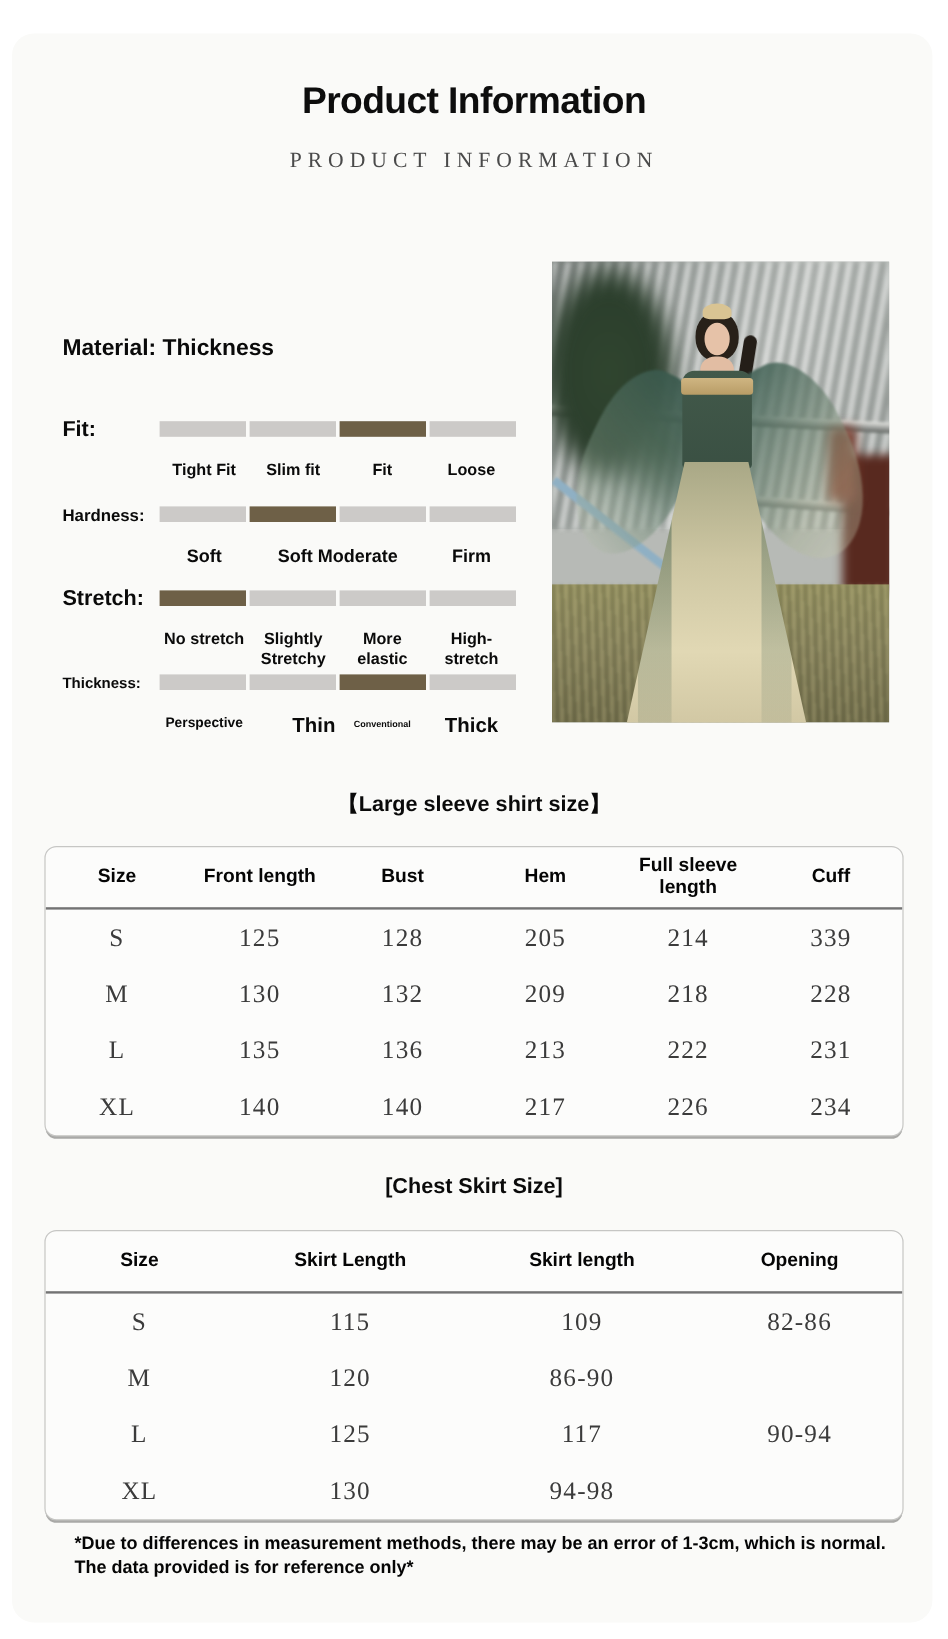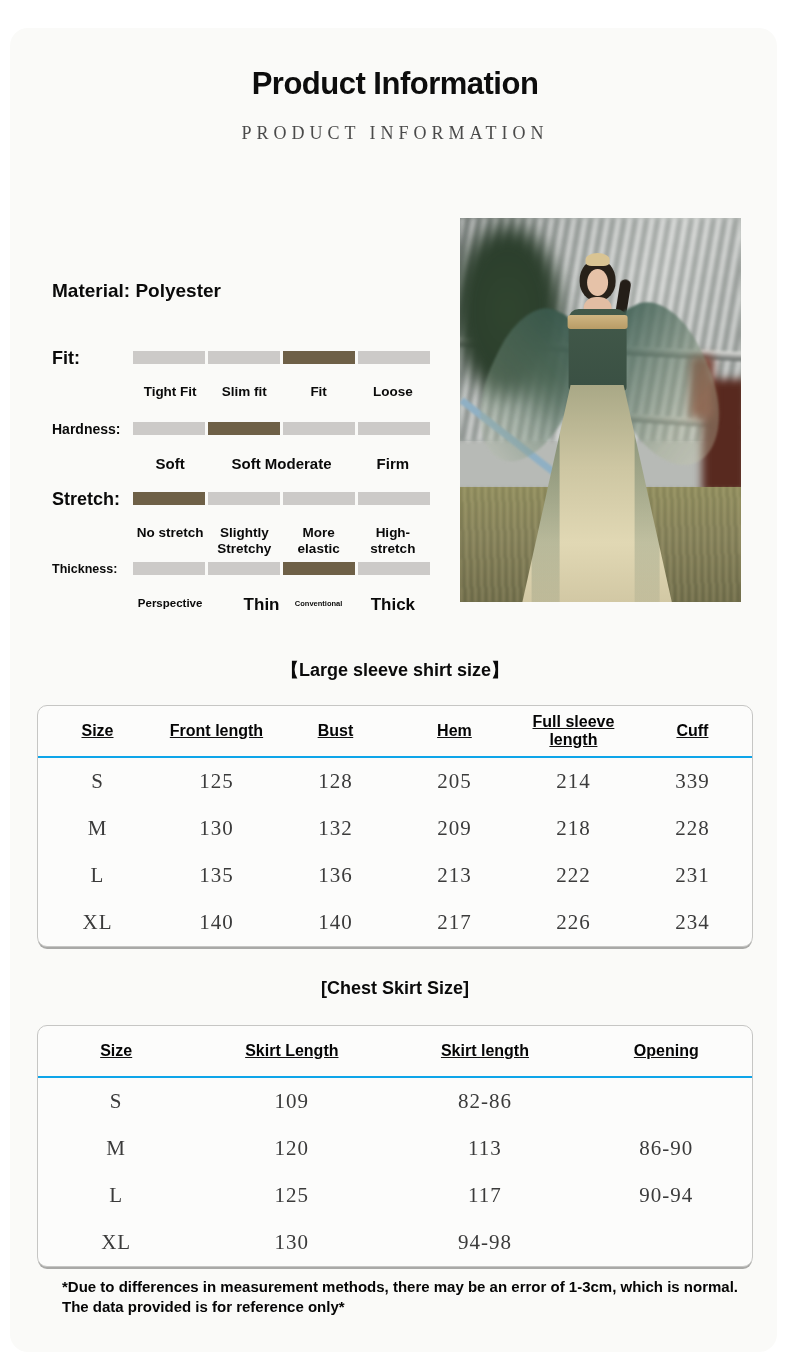--- a/index.html
+++ b/index.html
@@ -113,21 +113,21 @@
     position:absolute;left:0;width:790px;text-align:center;
     font-size:18px;font-weight:bold;color:#0a0a0a;
   }
   #heading-0{top:658px;} #heading-1{top:978px;}
   .size-table{
     position:absolute;left:37px;width:716px;background:#fcfcfb;
     border:1px solid var(--table-border);border-radius:10px;
     box-shadow:0 3px 0 -1px #a9a9a7;overflow:hidden;
   }
   #size-table-0{top:705px;} #size-table-1{top:1025px;}
-  .thead{display:flex;height:52px;align-items:center;border-bottom:2px solid #0ea5e9;text-decoration:underline;}
+  .thead{display:flex;height:52px;align-items:center;border-bottom:2px solid #737373;}
   .trow{display:flex;height:47px;align-items:center;}
   .cell{text-align:center;}
   .cell.h{font-size:16px;font-weight:bold;color:#050505;}
   .cell.b{font-family:"Liberation Serif",serif;font-size:21px;color:#3b3b3b;letter-spacing:1px;}
   .t0 .cell{width:16.666%;}
   .t1 .cell:nth-child(1){width:21.9%;}
   .t1 .cell:nth-child(2){width:27.3%;}
   .t1 .cell:nth-child(3){width:26.8%;}
   .t1 .cell:nth-child(4){width:24%;}
   
@@ -136,21 +136,21 @@
     font-size:15px;font-weight:bold;line-height:1.3;color:#050505;
   }
 </style>
 </head>
 <body>
 
 <div class="panel"></div>
 
 <div class="title">Product Information</div>
 <div class="subtitle">PRODUCT INFORMATION</div>
-<div class="material">Material: Polyester</div>
+<div class="material">Material: Thickness</div>
 
 <div class="specs">
     <div class="spec-row row-fit">
       <div class="spec-label lg">Fit:</div>
       <div class="bar">
         <div class="seg"></div>
         <div class="seg"></div>
         <div class="seg active"></div>
         <div class="seg"></div>
       </div>
@@ -278,27 +278,27 @@
 <div class="table-heading" id="heading-1">[Chest Skirt Size]</div>
 <div class="size-table t1" id="size-table-1">
     <div class="thead">
       <div class="cell h">Size</div>
       <div class="cell h">Skirt Length</div>
       <div class="cell h">Skirt length</div>
       <div class="cell h">Opening</div>
     </div>
     <div class="trow">
       <div class="cell b">S</div>
+      <div class="cell b">115</div>
       <div class="cell b">109</div>
       <div class="cell b">82-86</div>
     </div>
     <div class="trow">
       <div class="cell b">M</div>
       <div class="cell b">120</div>
-      <div class="cell b">113</div>
       <div class="cell b">86-90</div>
     </div>
     <div class="trow">
       <div class="cell b">L</div>
       <div class="cell b">125</div>
       <div class="cell b">117</div>
       <div class="cell b">90-94</div>
     </div>
     <div class="trow">
       <div class="cell b">XL</div>

